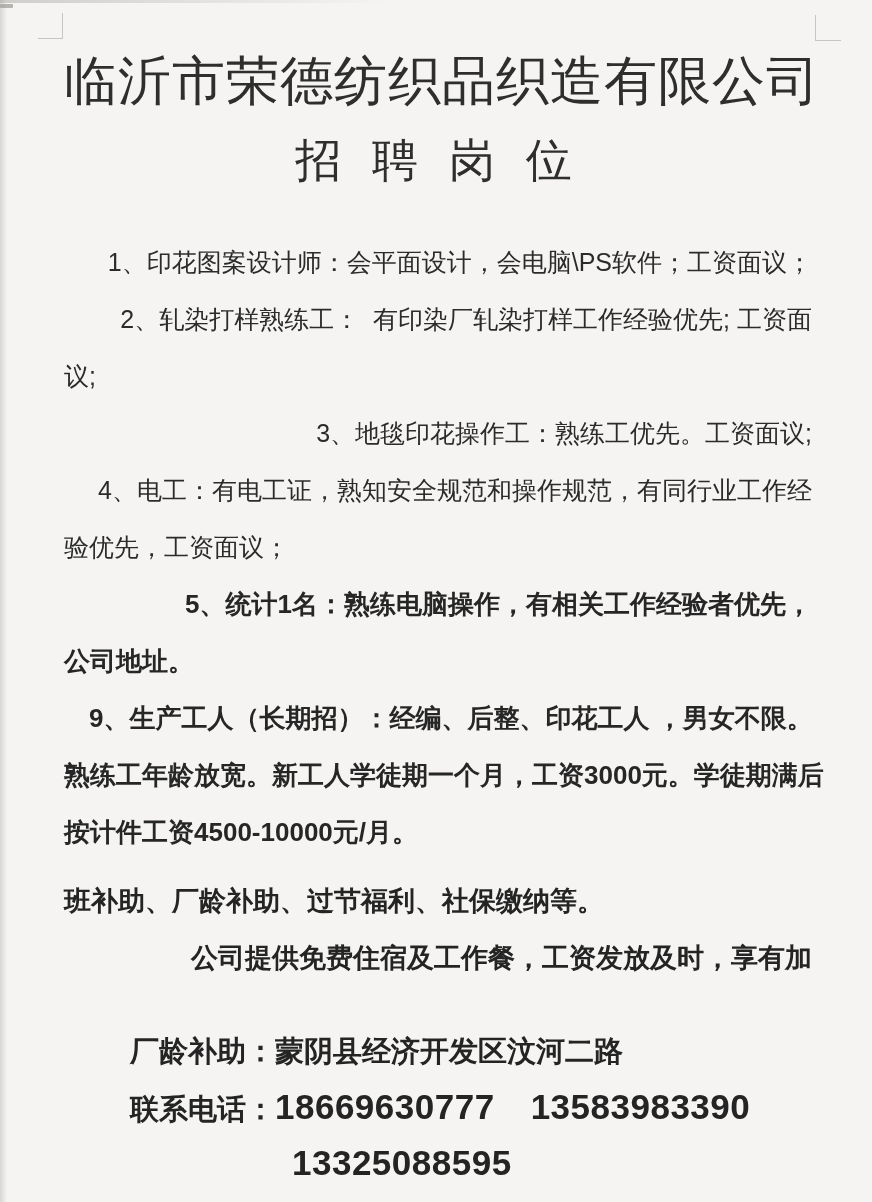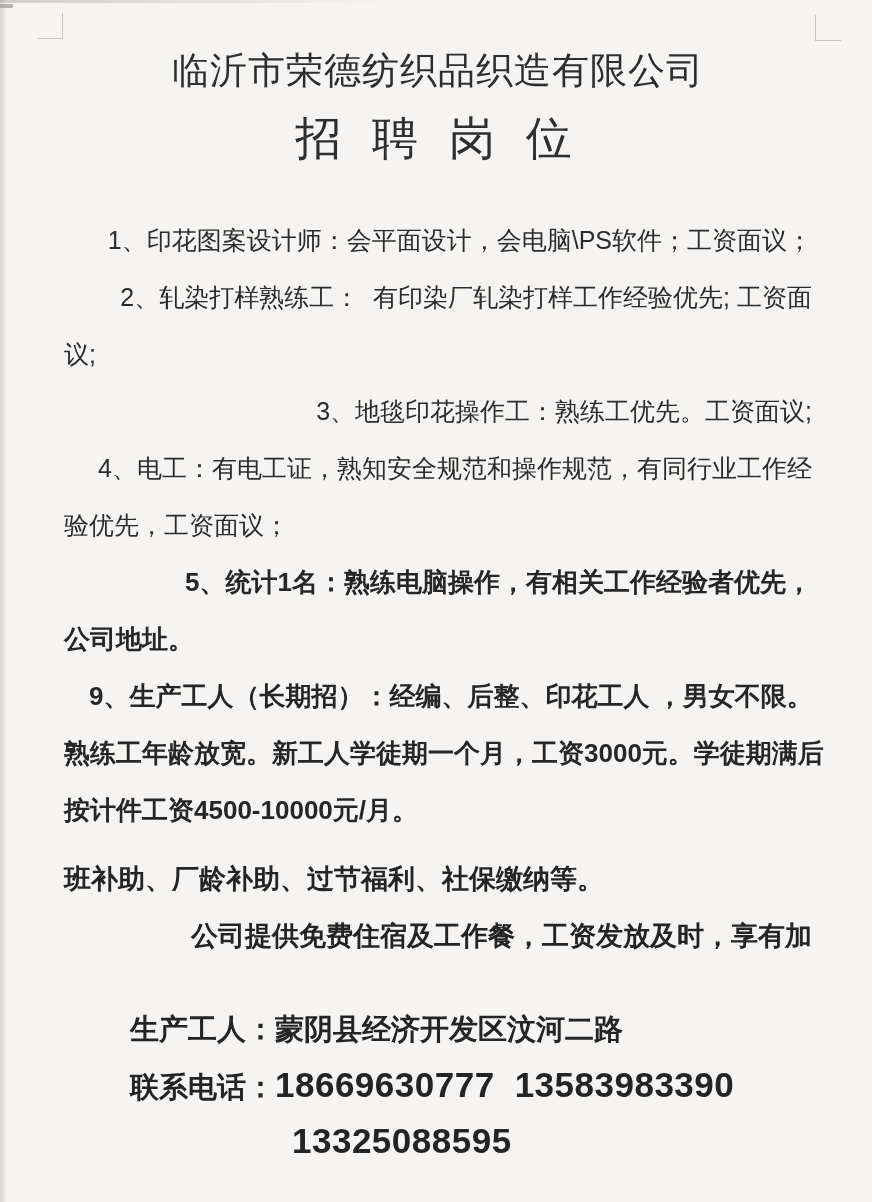--- a/index.html
+++ b/index.html
@@ -41,21 +41,21 @@
 
   .doc {
     position: absolute; inset: 0;
     padding: 0 60px 0 64px;
     box-sizing: border-box;
   }
 
   .company-title {
     margin-top: 46px;
     text-align: center;
-    font-size: 37px;
+    font-size: 53px;
     font-weight: 500;
     letter-spacing: 1px;
     white-space: pre;
     color: #2e2e2e;
   }
   .doc-title {
     margin-top: 12px;
     text-align: center;
     font-size: 46px;
     font-weight: 400;
@@ -93,21 +93,21 @@
     font-weight: 700;
     font-size: 29px;
     color: #242424;
     padding-left: 66px;
   }
   .phone-number {
     font-size: 35px;
     letter-spacing: .5px;
     font-weight: 700;
   }
-  .phone-number + .phone-number { margin-left: 20px; }
+  .phone-number + .phone-number { margin-left: 36px; }
   .contact .line.phone3 { padding-left: 228px; }
 </style>
 </head>
 <body>
 
 <div class="edge-left"></div>
 <div class="edge-top"></div>
 <div class="scan-dash"></div>
 <div class="corner-mark-left"></div>
 <div class="corner-mark-right"></div>
@@ -150,20 +150,20 @@
     </div>
 
   </div>
 
   <div class="benefits">
     <div class="line">班补助、厂龄补助、过节福利、社保缴纳等。</div>
     <div class="line first">公司提供免费住宿及工作餐，工资发放及时，享有加</div>
   </div>
 
   <div class="contact">
-    <div class="line"><span>生产工人：</span><span>蒙阴县经济开发区汶河二路</span></div>
+    <div class="line"><span>厂龄补助：</span><span>蒙阴县经济开发区汶河二路</span></div>
 
     <div class="line"><span>联系电话：</span><span class="phone-number">18669630777</span><span class="phone-number">13583983390</span></div>
 
     <div class="line phone3"><span class="phone-number">13325088595</span></div>
   </div>
 
 </div>
 
 </body></html>

